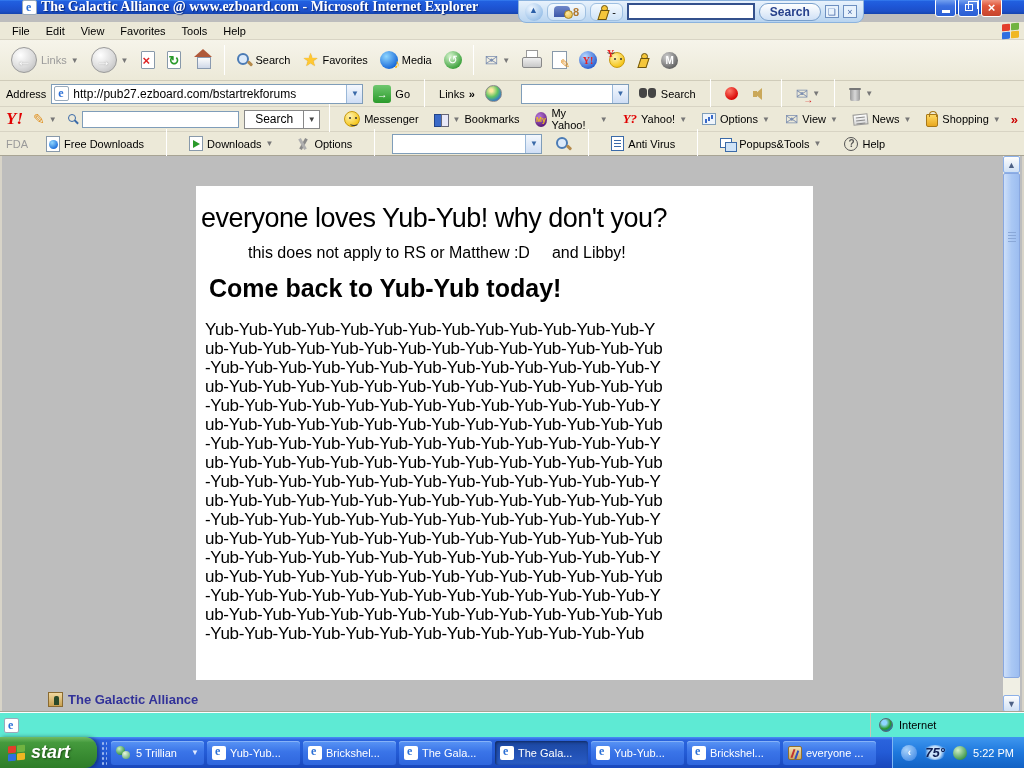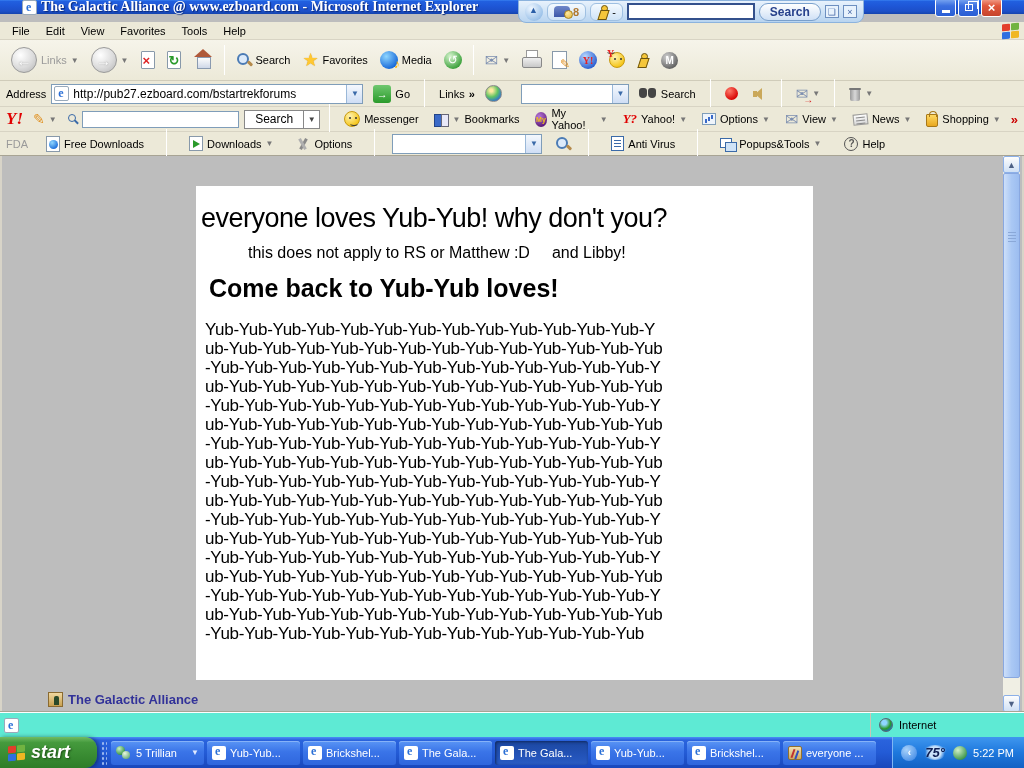--- a/index.html
+++ b/index.html
@@ -439,21 +439,21 @@
     <span>Help</span>
   </span>
 </div>
 
 <div id="content">
   <div id="page">
     <h1>everyone loves Yub-Yub! why don't you?</h1>
     <div class="subline">
       <span>this does not apply to RS or Matthew :D</span><span class="extra">and Libby!</span>
     </div>
-    <h2>Come back to Yub-Yub loves!</h2>
+    <h2>Come back to Yub-Yub today!</h2>
     <div class="yub-block">Yub-Yub-Yub-Yub-Yub-Yub-Yub-Yub-Yub-Yub-Yub-Yub-Yub-Y
 ub-Yub-Yub-Yub-Yub-Yub-Yub-Yub-Yub-Yub-Yub-Yub-Yub-Yub
 -Yub-Yub-Yub-Yub-Yub-Yub-Yub-Yub-Yub-Yub-Yub-Yub-Yub-Y
 ub-Yub-Yub-Yub-Yub-Yub-Yub-Yub-Yub-Yub-Yub-Yub-Yub-Yub
 -Yub-Yub-Yub-Yub-Yub-Yub-Yub-Yub-Yub-Yub-Yub-Yub-Yub-Y
 ub-Yub-Yub-Yub-Yub-Yub-Yub-Yub-Yub-Yub-Yub-Yub-Yub-Yub
 -Yub-Yub-Yub-Yub-Yub-Yub-Yub-Yub-Yub-Yub-Yub-Yub-Yub-Y
 ub-Yub-Yub-Yub-Yub-Yub-Yub-Yub-Yub-Yub-Yub-Yub-Yub-Yub
 -Yub-Yub-Yub-Yub-Yub-Yub-Yub-Yub-Yub-Yub-Yub-Yub-Yub-Y
 ub-Yub-Yub-Yub-Yub-Yub-Yub-Yub-Yub-Yub-Yub-Yub-Yub-Yub

